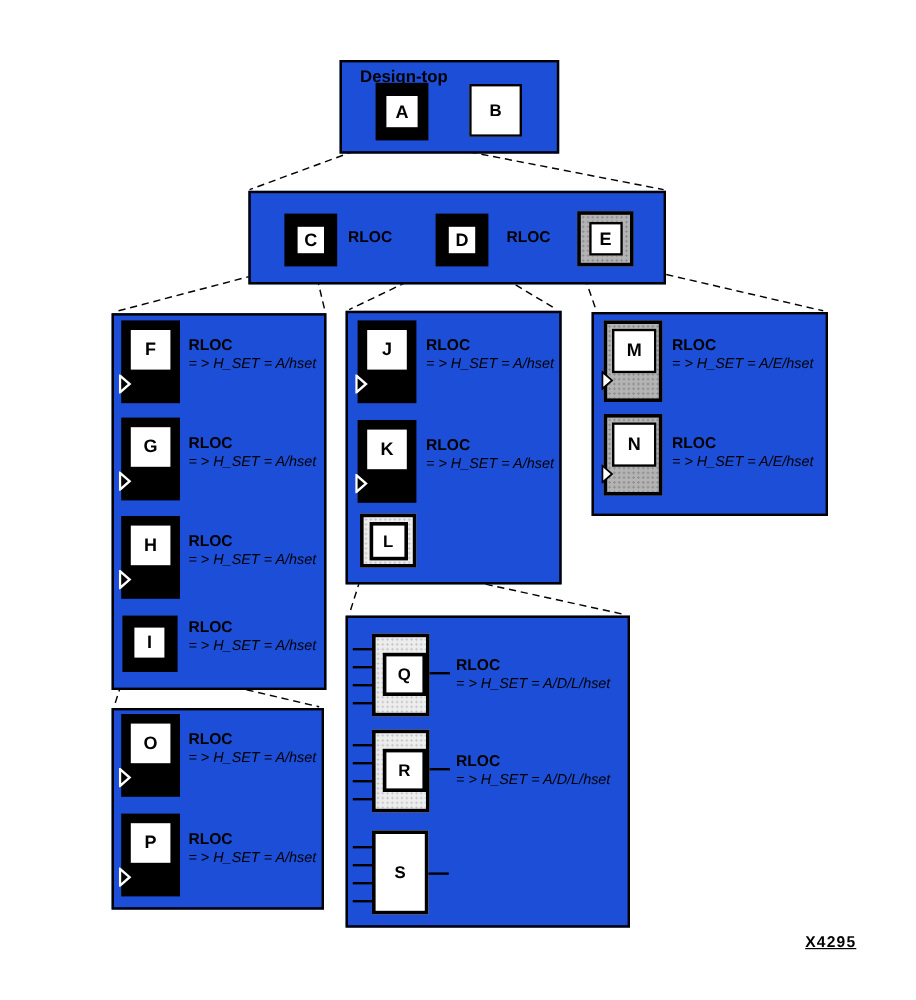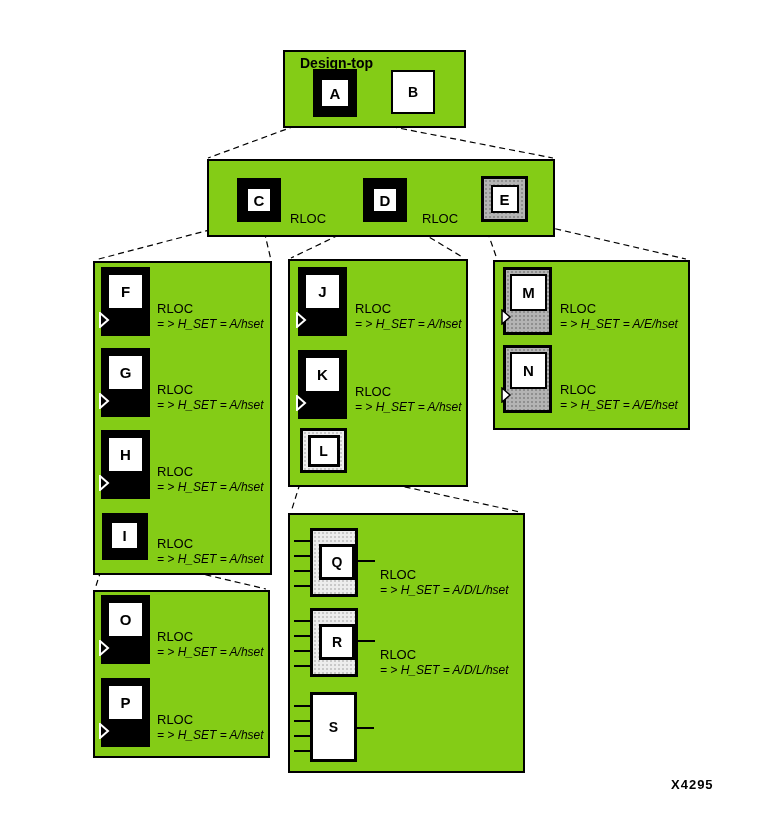--- a/index.html
+++ b/index.html
@@ -1,20 +1,20 @@
 <!DOCTYPE html>
 <html><head>
 <meta charset="utf-8">
 <style>
   html,body { margin:0; padding:0; background:#fff; }
   .canvas { position:relative; width:763px; height:833px; background:#fff;
             font-family:"Liberation Sans", sans-serif; color:#000; overflow:hidden; }
   svg.lines { position:absolute; left:0; top:0; }
 
-  .box { position:absolute; background:#84cc16; border:2px solid #000; box-sizing:border-box; }
+  .box { position:absolute; background:#1d4ed8; border:2px solid #000; box-sizing:border-box; }
   .blk { position:absolute; box-sizing:border-box; }
   .blk.black     { background:#000; }
   .blk.midgray   { background-color:#b4b4b4;
                    background-image:radial-gradient(#8f8f8f 1px, rgba(0,0,0,0) 1.1px);
                    background-size:4px 4px; border:3px solid #000; }
   .blk.lightgray { background-color:#ededed;
                    background-image:radial-gradient(#c9c9c9 1px, rgba(0,0,0,0) 1.1px);
                    background-size:4px 4px; border:3px solid #000; }
   .blk.whiteblk  { background:#fff; border:3px solid #000; }
   .blk.center    { display:flex; align-items:center; justify-content:center; }
@@ -22,26 +22,26 @@
   .lsq { position:absolute; background:#fff; display:flex; align-items:center; justify-content:center;
          font-weight:bold; font-size:15px; line-height:1; }
   .isq { background:#fff; display:flex; align-items:center; justify-content:center;
          font-weight:bold; font-size:15px; line-height:1; box-sizing:content-box; }
   .b2 { border:2px solid #000; }
   .b3 { border:3px solid #000; }
 
   .chev { position:absolute; }
 
   .note { position:absolute; white-space:nowrap; }
-  .rloc { display:block; font-weight:normal; font-size:13px; line-height:15px;margin-top:21px; }
+  .rloc { display:block; font-weight:bold; font-size:13px; line-height:15px; }
   .hset { display:block; font-weight:normal; font-style:italic; font-size:12px; line-height:15px; margin-top:1px; }
 
   .pin { position:absolute; height:2px; background:#000; }
   .boxtitle { position:absolute; font-weight:bold; font-size:14px; }
-  .fignum { position:absolute; font-weight:bold; font-size:13px; letter-spacing:1px; }
+  .fignum { position:absolute; font-weight:bold; font-size:13px; letter-spacing:1px;text-decoration:underline; }
   .sletter { font-weight:bold; font-size:14px; }
 </style>
 </head>
 <body>
 
 <div class="canvas">
 
   <svg class="lines" width="763" height="833">
     <g stroke="#000" stroke-width="1.2" stroke-dasharray="6 4" fill="none">
       <line x1="314" y1="119" x2="208" y2="158"></line>

